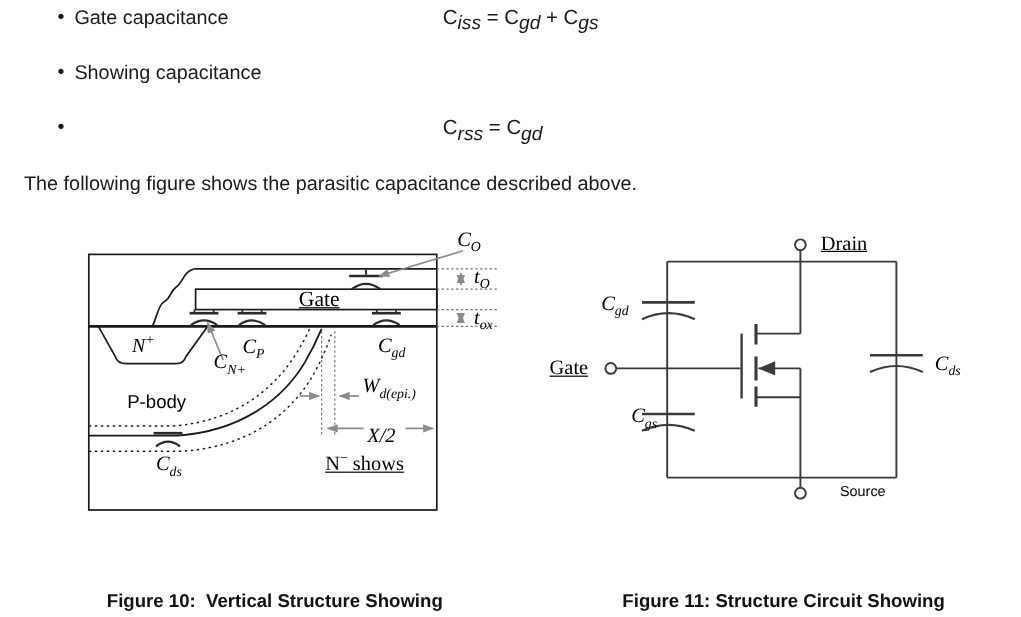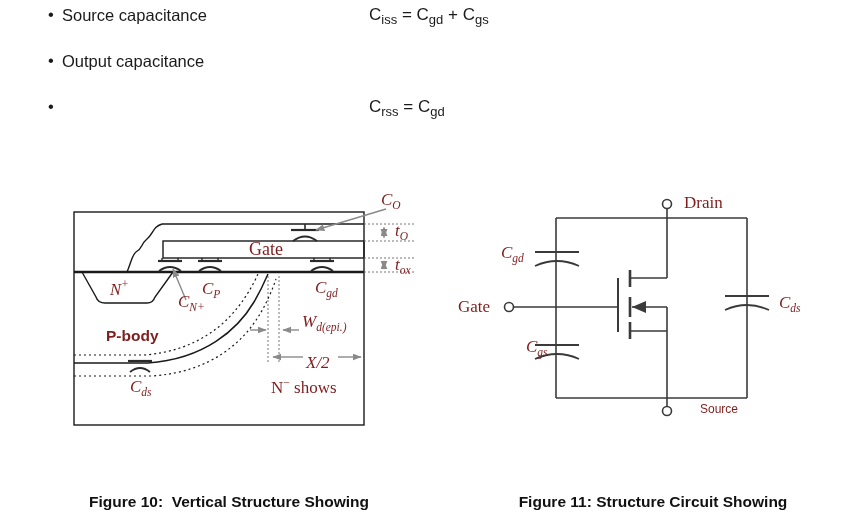--- a/index.html
+++ b/index.html
@@ -2,52 +2,53 @@
 <html><head>
 <meta charset="utf-8">
 <style>
   html,body{margin:0;padding:0;background:#fff;}
   .page{position:relative;width:851px;height:514px;background:#ffffff;overflow:hidden;
         font-family:"Liberation Sans","DejaVu Sans",sans-serif;color:#1a1a1a;}
   .brow{position:absolute;left:0;width:100%;height:22px;font-size:16.5px;}
   .bullet{position:absolute;left:48px;top:-1px;}
   .blabel{position:absolute;left:62px;top:0;}
   .formula{position:absolute;left:369px;top:-1px;font-size:17px;white-space:pre;}
-  .formula sub{font-size:13px;}
+  .formula sub{font-size:16px;font-style:italic;}
   .para{position:absolute;left:20px;top:144px;font-size:16.5px;}
   .lbl{position:absolute;font-family:"Liberation Serif","DejaVu Serif",serif;font-style:italic;
-       font-size:17px;color:#7f1d1d;line-height:1.05;white-space:pre;}
+       font-size:17px;color:#000000;line-height:1.05;white-space:pre;}
   .lbl sub{font-size:11.5px;font-style:italic;}
   .lbl sup{font-size:11.5px;}
-  .lbl.roman{font-style:normal;}
+  .lbl.roman{font-style:normal;text-decoration:underline;}
   .lbl.sans{font-family:"Liberation Sans","DejaVu Sans",sans-serif;font-style:normal;font-size:12px;font-weight:400;}
-  .lbl.sans.bold{font-weight:700;font-size:15.5px;}
+  .lbl.sans.bold{font-weight:400;font-size:15.5px;}
   .caption{position:absolute;text-align:center;font-weight:700;font-size:15.5px;color:#111;
            line-height:18.5px;white-space:pre-wrap;}
   svg{position:absolute;}
 </style>
 </head>
 <body>
 
 <div class="page">
 
   <div class="brow" style="top:6px">
     <span class="bullet">•</span>
-    <span class="blabel">Source capacitance</span>
+    <span class="blabel">Gate capacitance</span>
     <span class="formula"><span>C</span><sub>iss</sub><span> = </span><span>C</span><sub>gd</sub><span> + </span><span>C</span><sub>gs</sub></span>
   </div>
   <div class="brow" style="top:52px">
     <span class="bullet">•</span>
-    <span class="blabel">Output capacitance</span>
+    <span class="blabel">Showing capacitance</span>
   </div>
   <div class="brow" style="top:98px">
     <span class="bullet">•</span>
     <span class="formula"><span>C</span><sub>rss</sub><span> = </span><span>C</span><sub>gd</sub><span></span><span></span><sub></sub></span>
   </div>
 
+  <div class="para">The following figure shows the parasitic capacitance described above.</div>
 
   <svg width="390" height="258" viewBox="50 185 390 258" style="left:50px;top:185px">
     <defs>
       <marker id="ah" markerWidth="7" markerHeight="6" refX="6" refY="2.5" orient="auto-start-reverse" markerUnits="strokeWidth">
         <path d="M0,0 L6.5,2.5 L0,5 Z" fill="#8a8a8a"></path>
       </marker>
     </defs>
 
     <g stroke="#1a1a1a" fill="none" stroke-width="1.4">
       <rect x="74" y="212" width="290" height="213"></rect>

